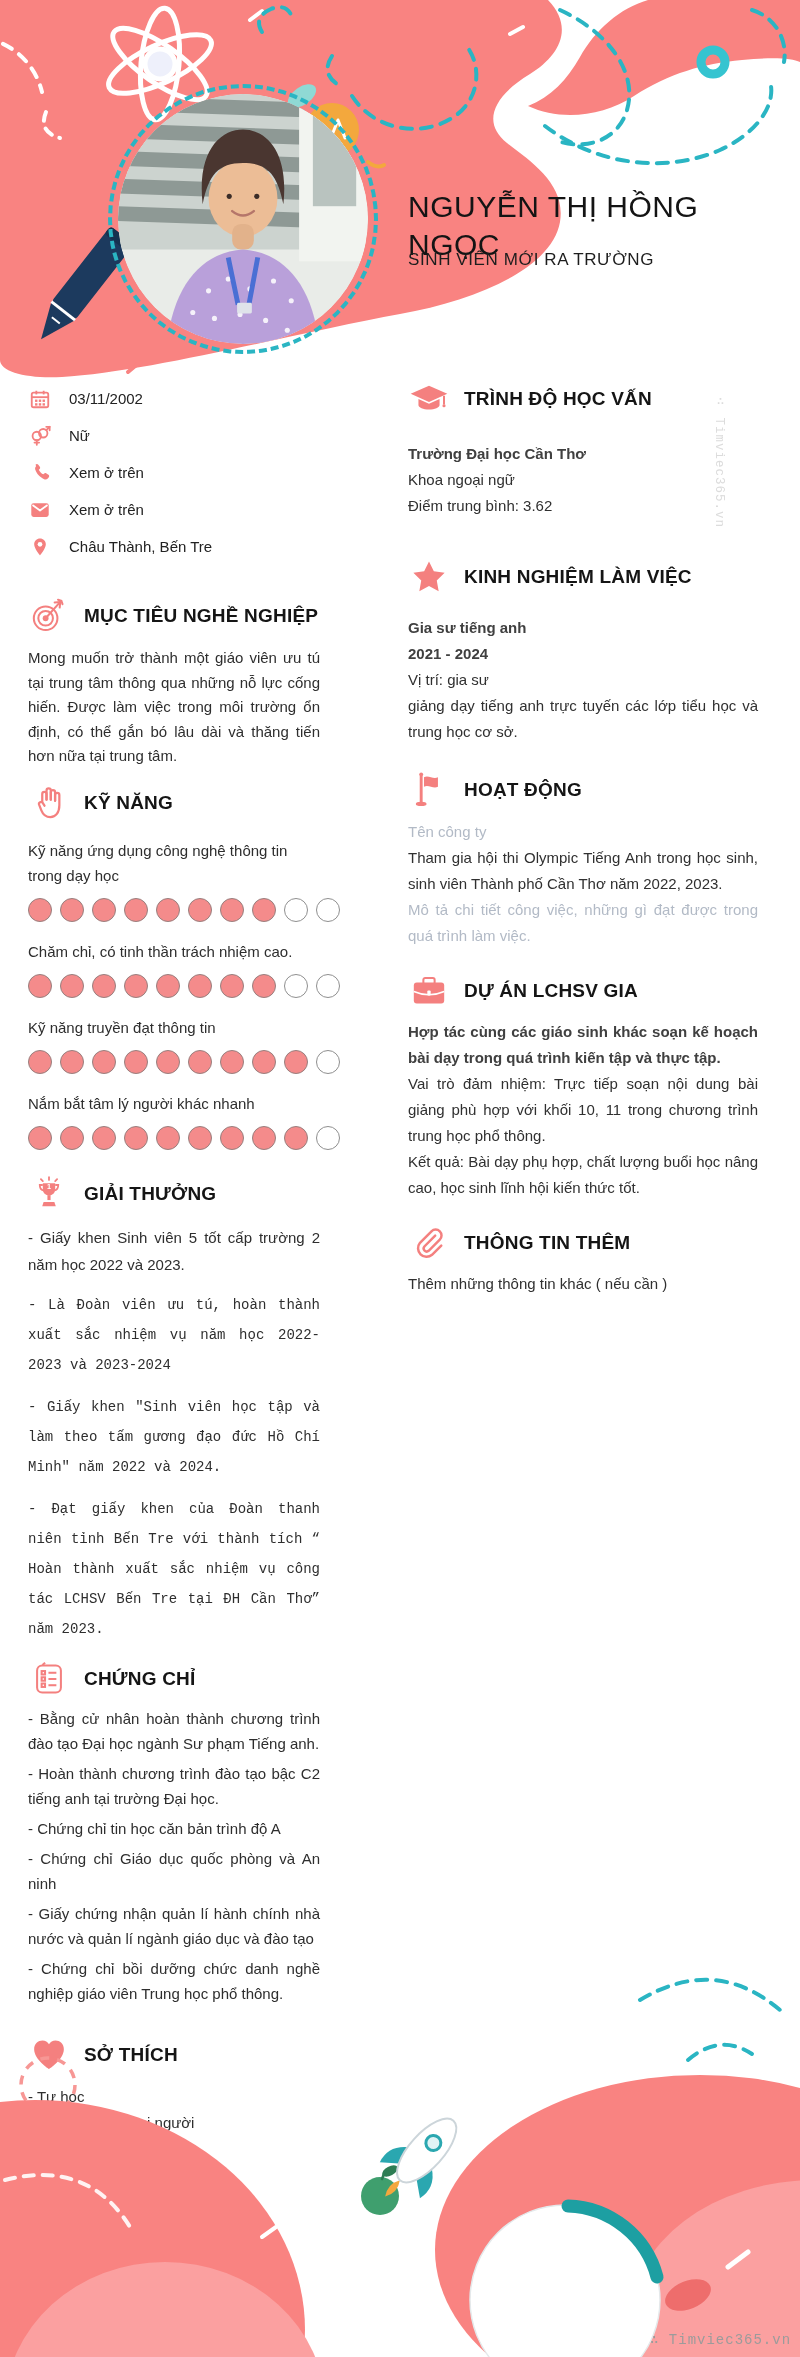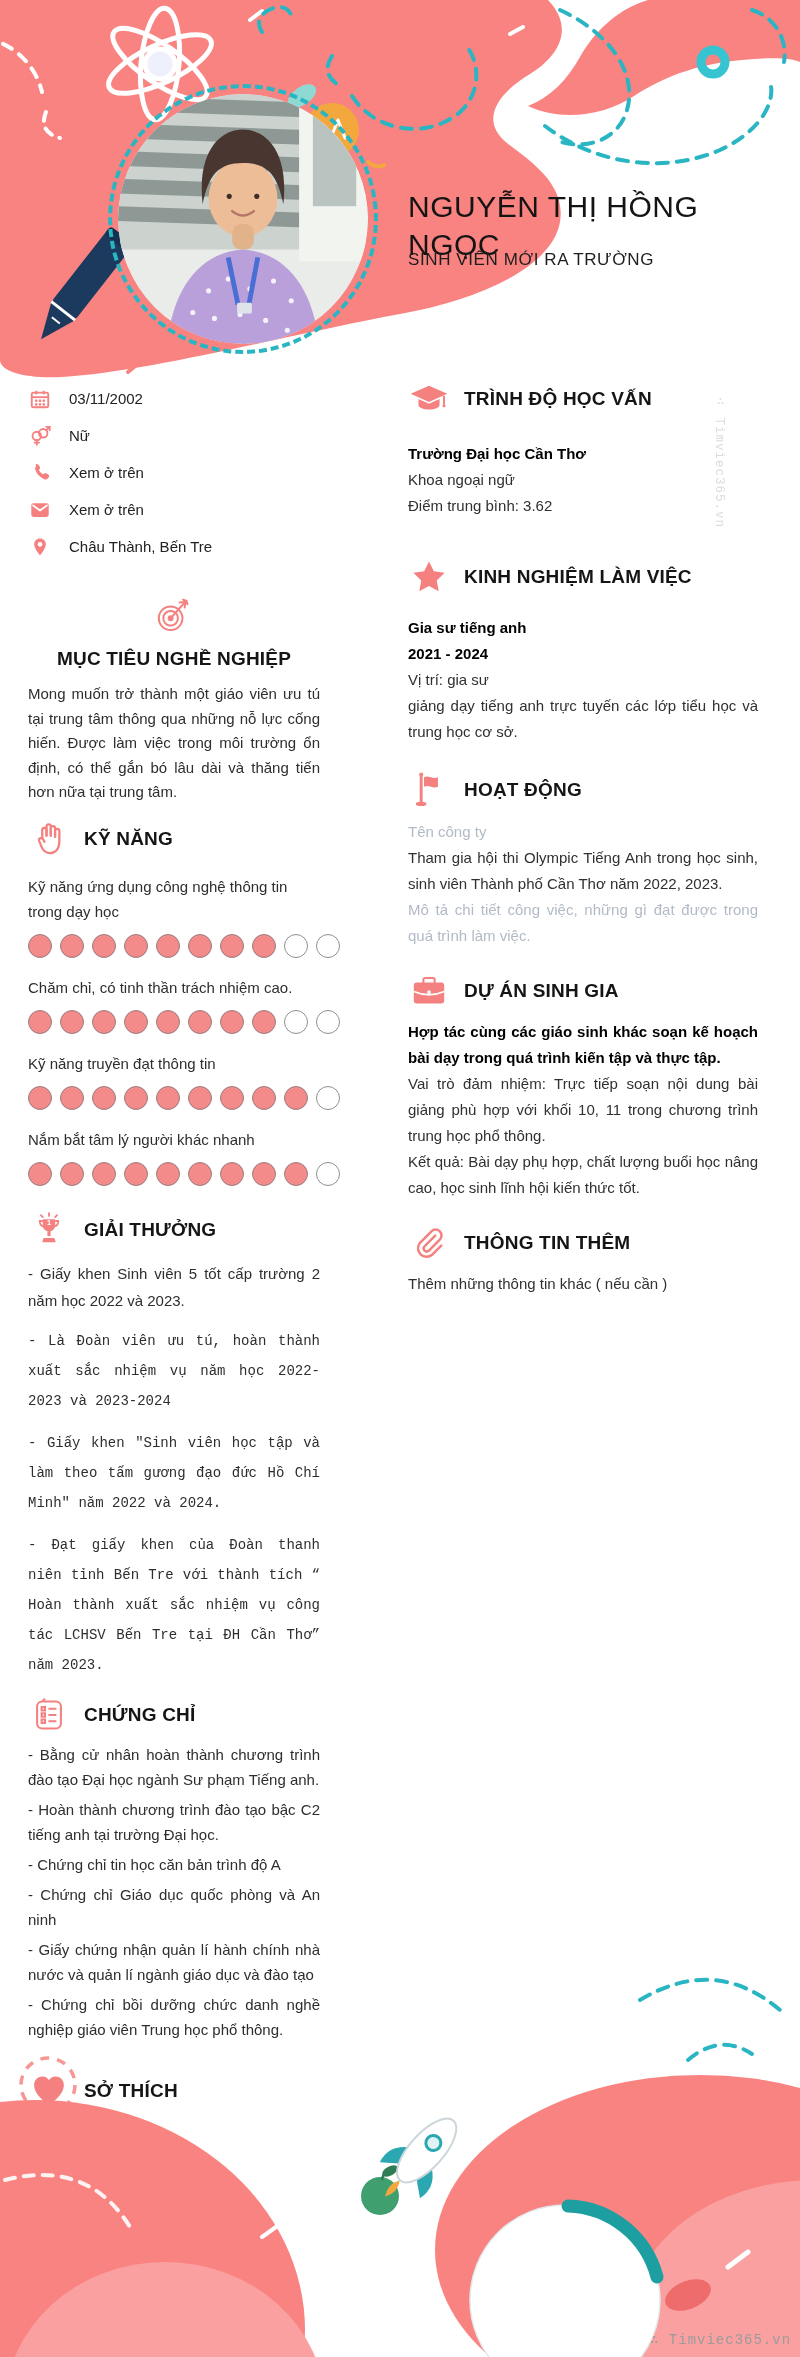--- a/index.html
+++ b/index.html
@@ -30,24 +30,24 @@
   .para{font-size:15px;line-height:24.5px;text-align:justify;margin:0;}
   .skill-label{font-size:15px;line-height:25px;margin-top:17px;}
   .dots{margin-top:10px;display:flex;gap:8px;width:310px;}
   .dot{width:22px;height:22px;border-radius:50%;background:#fff;border:1px solid #8f8f8f;flex:none;}
   .dot.filled{background:#f48b8b;border-color:#97807f;}
   .award{font-size:15px;line-height:27px;margin:12px 0 0 0;text-align:justify;}
   .award.serif{font-family:Liberation Mono, monospace;font-size:14px;line-height:30px;}
   .cert{font-size:15px;line-height:25px;margin:5px 0 0 0;text-align:justify;}
   .hobby{font-size:15px;line-height:26px;margin:0;}
   .rline{font-size:15px;line-height:26px;margin:0;text-align:justify;}
-  .rline.b{font-weight:700;color:#000000;}
+  .rline.b{font-weight:700;color:#404040;}
   .placeholder{color:#b2bac6;}
   .mt26{margin-top:26px;} .mt20{margin-top:20px;} .mt12{margin-top:12px;} .mt10{margin-top:10px;}
-  .gap-obj{margin-top:40px;flex-direction:column;} .gap-skill{margin-top:16px;text-align:right;} .gap-award{margin-top:26px;}
+  .gap-obj{margin-top:40px;} .gap-skill{margin-top:16px;text-align:right;} .gap-award{margin-top:26px;}
   .gap-cert{margin-top:18px;} .gap-hobby{margin-top:32px;}
   .gap-exp{margin-top:40px;} .gap-act{margin-top:26px;} .gap-proj{margin-top:26px;} .gap-info{margin-top:24px;}
 </style>
 </head>
 <body>
 
 <div class="page">
 
   <svg class="hero-art" width="800" height="400" viewBox="0 0 800 400">
 
@@ -417,21 +417,21 @@
 
     <div class="sec-head gap-proj">
       <span class="sec-icon">
         <svg viewBox="0 0 32 28" width="36" height="32">
           <rect x="11" y="2.5" width="10" height="5.5" rx="1.6" fill="none" stroke="#f4807f" stroke-width="1.8"></rect>
           <rect x="2.5" y="6.5" width="27" height="18.5" rx="2.6" fill="#f4807f"></rect>
           <path d="M2.5 14.5c4.3 1.9 8.9 2.9 13.5 2.9s9.2-1 13.5-2.9" stroke="#fff" stroke-width="1.4" fill="none"></path>
           <rect x="14.5" y="13.6" width="3" height="4.4" rx="0.9" fill="#fff"></rect>
         </svg>
       </span>
-      <h2 class="sec-title">DỰ ÁN SINH GIA</h2>
+      <h2 class="sec-title">DỰ ÁN LCHSV GIA</h2>
     </div>
     <p class="rline b mt12">Hợp tác cùng các giáo sinh khác soạn kế hoạch bài dạy trong quá trình kiến tập và thực tập.</p>
     <p class="rline">Vai trò đảm nhiệm: Trực tiếp soạn nội dung bài giảng phù hợp với khối 10, 11 trong chương trình trung học phổ thông.</p>
     <p class="rline">Kết quả: Bài dạy phụ hợp, chất lượng buổi học nâng cao, học sinh lĩnh hội kiến thức tốt.</p>
 
     <div class="sec-head gap-info">
       <span class="sec-icon">
         <svg viewBox="0 0 32 32" width="36" height="36">
           <path fill="none" stroke="#f4807f" stroke-width="2.2" stroke-linecap="round" d="M21.5 9.5l-9.6 9.6a2.7 2.7 0 0 0 3.8 3.8l9.9-9.9a5.2 5.2 0 0 0-7.4-7.4L8 15.8a7.6 7.6 0 0 0 10.7 10.7l8.2-8.2"></path>
         </svg>

